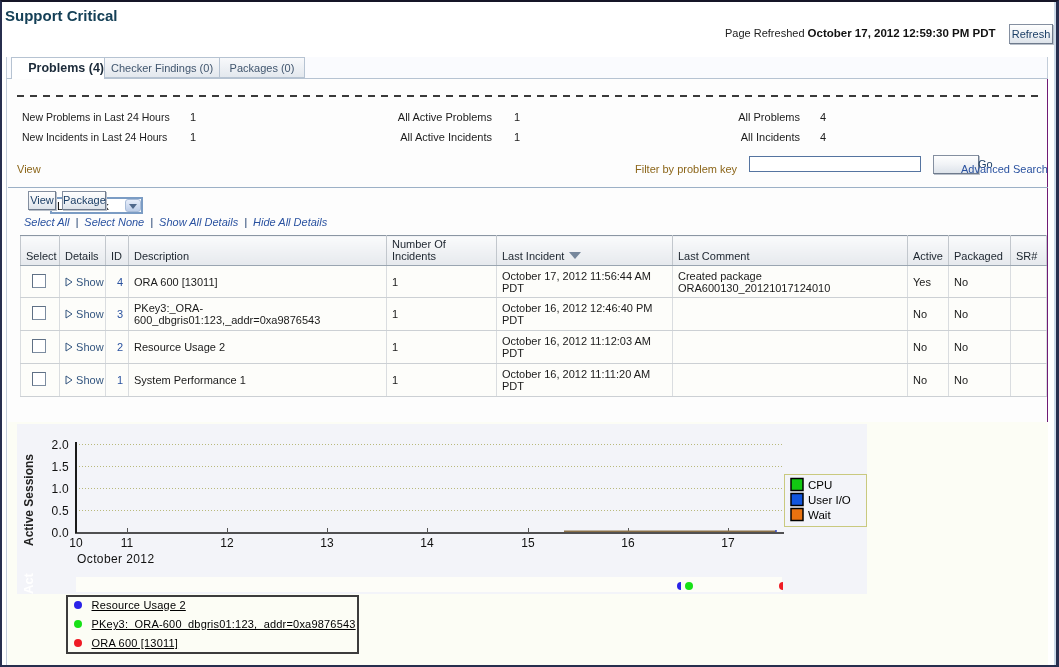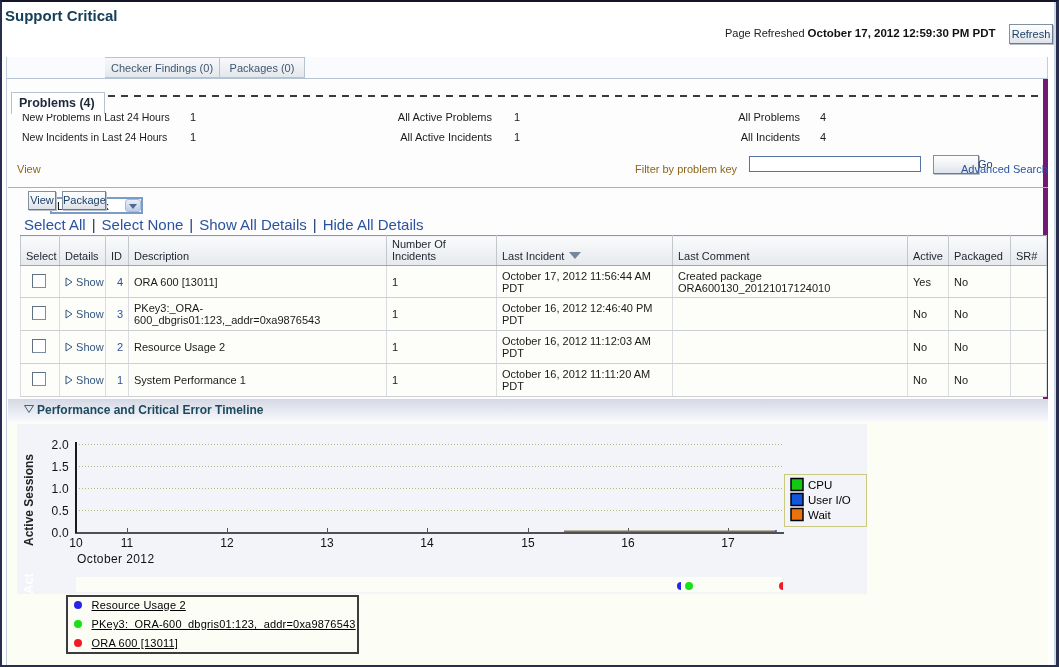--- a/index.html
+++ b/index.html
@@ -8,38 +8,38 @@
 #frame { position:absolute; left:0; top:0; width:1059px; height:667px; border-left:2px solid #272e4e; border-right:3px solid #272e4e; border-top:2px solid #151527; border-bottom:2px solid #272e4e; pointer-events:none; z-index:50; }
 #rlight { position:absolute; left:1054px; top:1px; width:2px; height:664px; background:#ccd9e8; z-index:49; }
 .abs { position:absolute; }
 h1 { position:absolute; left:5px; top:7px; font-size:15px; font-weight:bold; color:#154057; letter-spacing:0px; }
 #pgref { position:absolute; top:27px; left:725px; font-size:11px; color:#222; }
 #pgref b { font-size:11.5px; color:#111; }
 .btn { position:absolute; background:linear-gradient(#fefefe,#f2f4f7 45%,#dde3ea); border:1px solid #848fa0; border-right-color:#6e7a8c; border-bottom-color:#6e7a8c; box-shadow:1px 1px 0 #b9c0ca; color:#1c3f66; font-size:11px; font-family:"Liberation Sans",sans-serif; text-align:center; }
 
 #tabstrip { position:absolute; left:6px; top:57px; width:1042px; height:22px; background:#fafbfe; border-bottom:1px solid #b6c3d2; border-left:1px solid #c3cdd9; border-right:1px solid #c3cdd9; }
 .tab { position:absolute; top:0; height:21px; font-size:11px; line-height:21px; text-align:center; }
-#tab1 { left:4px; width:94px; background:#fff; border:1px solid #b6c3d2; border-bottom:none; height:22px; font-weight:bold; font-size:12.5px; color:#1c2b3a; z-index:2; text-align:left; padding-left:7px;margin-top:35px; }
+#tab1 { left:4px; width:94px; background:#fff; border:1px solid #b6c3d2; border-bottom:none; height:22px; font-weight:bold; font-size:12.5px; color:#1c2b3a; z-index:2; text-align:right; padding-left:7px; }
 #tab2 { left:98px; width:115px; background:linear-gradient(#f8f9fb,#e3e8ee); border:1px solid #b6c3d2; border-left:none; color:#41566e; }
 #tab3 { left:213px; width:85px; background:linear-gradient(#f8f9fb,#e3e8ee); border:1px solid #b6c3d2; border-left:none; color:#41566e; }
 
-#cbox { position:absolute; left:6px; top:79px; width:1042px; height:586px; border-left:1px solid #c3cdd9; border-right:5px solid #701a75; background:#fdfdfd; }
+#cbox { position:absolute; left:6px; top:79px; width:1042px; height:586px; border-left:1px solid #c3cdd9; border-right:1px solid #701a75; background:#fdfdfd; }
 #dash { position:absolute; left:10px; top:16px; width:1024px; height:2px; background:repeating-linear-gradient(90deg,#3a3a3a 0 7px,transparent 7px 13px); }
 .statlbl { position:absolute; white-space:nowrap; color:#1c1c1c; }
 .ra { text-align:right; }
 #viewlbl,#fltlbl { color:#8c661a; }
 
 #sel { position:absolute; left:43px; top:81px; width:93px; height:17px; background:#fff; border:2px solid #7b9cc4;margin-top:37px; }
 #sel .txt { position:absolute; left:5px; top:1px; font-size:11px; color:#000; }
 #sel .arr { position:absolute; right:0px; top:0px; width:16px; height:13px; background:linear-gradient(#e8eefa,#bccde8); border-radius:3px; border:1px solid #a8bcd8; }
 #sel .arr:after { content:""; position:absolute; left:3px; top:4px; border-left:4px solid transparent; border-right:4px solid transparent; border-top:5px solid #50698c; }
 #hr1 { position:absolute; left:1px; top:108px; width:1040px; height:1px; background:#9cb0c6; }
 
 .lnk { color:#2a52a0; text-decoration:none; }
-#linksrow { position:absolute; left:17px; top:137px; font-size:15px; color:#2a52a0; }
+#linksrow { position:absolute; left:17px; top:137px; font-size:11px; color:#2a52a0;font-style:italic; }
 #linksrow .sep { color:#1a3a6b; margin:0 6px; }
 
 #tbl { position:absolute; left:13px; top:156px; border-collapse:collapse; table-layout:fixed; width:1026px; background:#fdfdfa; }
 #tbl th { background:linear-gradient(#fafbfc,#eef0f3 60%,#e6e9ed); border-top:1px solid #8b96a3; border-bottom:1px solid #9aa5b1; border-right:1px solid #c2c7cd; font-weight:normal; font-size:11px; color:#1c242e; text-align:left; vertical-align:bottom; padding:2px 4px 3px 5px; line-height:12px; }
 #tbl th:first-child { border-left:1px solid #c2c7cd; text-align:center; }
 #tbl td.det { white-space:nowrap; }
 #tbl td { border-bottom:1px solid #ccd0d4; border-right:1px solid #dadde0; font-size:11px; padding:2px 4px 2px 5px; vertical-align:middle; background:#fdfdfa; }
 #tbl td:first-child { border-left:1px solid #dadde0; text-align:center; }
 #tbl tr { height:33px; } #tbl tr.r1 { height:32px; }
 .cb { display:inline-block; width:14px; height:14px; background:#fff; border:1px solid #7c8ca0; border-top-color:#5f7085; border-left-color:#5f7085; vertical-align:middle; position:relative; left:-2px; top:-1px; }
@@ -186,26 +186,20 @@
       <td>1</td>
       <td>October 16, 2012 11:11:20 AM PDT</td>
       <td></td>
       <td>No</td>
       <td>No</td>
       <td></td>
     </tr>
   </tbody>
     </table>
 
-  <div id="band">
-    <svg width="12" height="10" style="position:absolute; left:15px; top:5px;">
-        <path d="M1.5 1.5 H10.5 L6 8.5 Z" fill="none" stroke="#44607a"></path>
-      </svg>
-    <span class="t">Performance and Critical Error Timeline</span>
-  </div>
 
   <div id="lower">
     <div id="panel">
       <svg width="850" height="170" style="position:absolute; left:0; top:0;">
 
         <g stroke="#b9b97c" stroke-width="1" stroke-dasharray="1,2">
           <line x1="59" y1="20.5" x2="767" y2="20.5"></line>
           <line x1="59" y1="42.5" x2="767" y2="42.5"></line>
           <line x1="59" y1="64.5" x2="767" y2="64.5"></line>
           <line x1="59" y1="86.5" x2="767" y2="86.5"></line>

